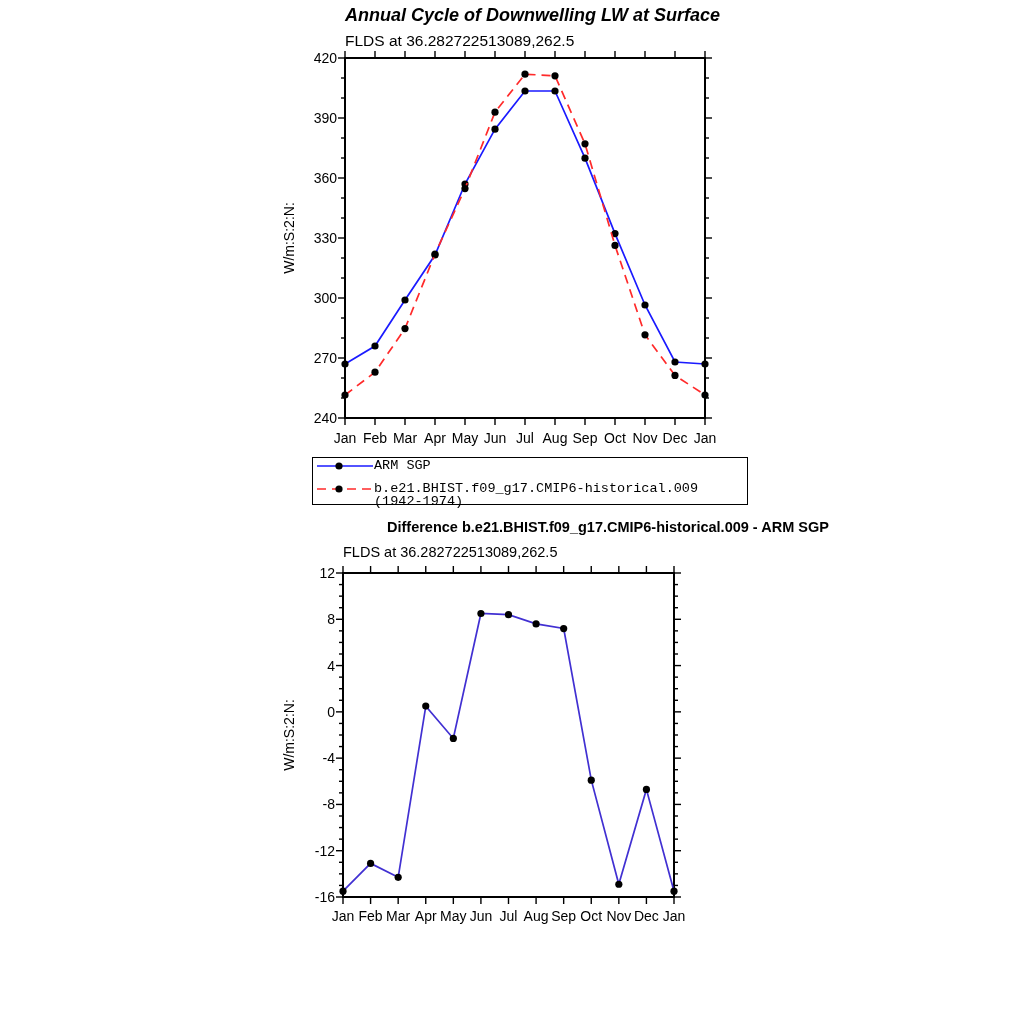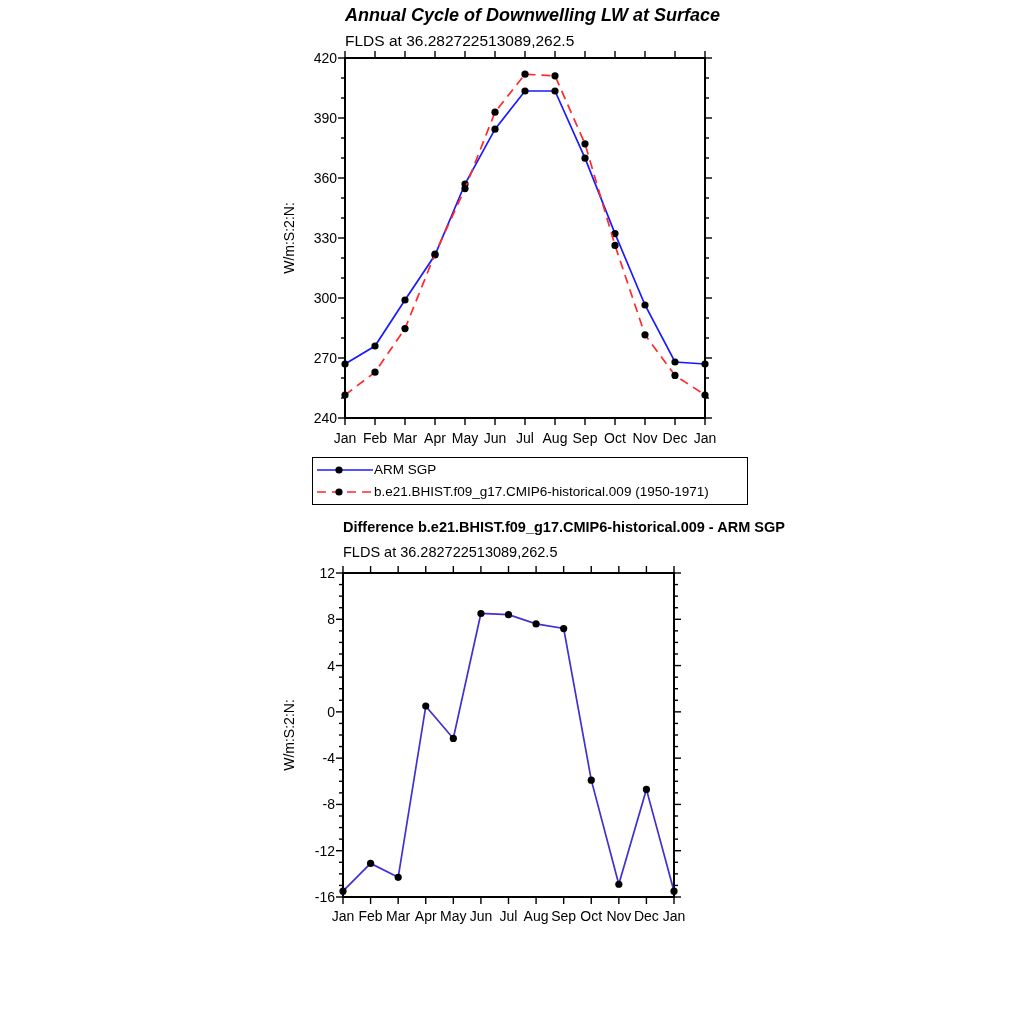--- a/index.html
+++ b/index.html
@@ -2,31 +2,31 @@
 <html><head>
 <meta charset="utf-8">
 <style>
   html,body{margin:0;padding:0;background:#ffffff;}
   #canvas{
     position:relative;width:1024px;height:1024px;background:#ffffff;
     font-family:"Liberation Sans","DejaVu Sans",sans-serif;color:#000;overflow:hidden;
   }
   .abs{position:absolute;white-space:nowrap;}
   .chart-title{font-weight:bold;font-size:18px;text-align:center;}
-  .chart-title2{font-weight:bold;font-size:14.5px;text-align:center;}
+  .chart-title2{font-weight:bold;font-size:14.5px;text-align:center;margin-left:44px;}
   .chart-subtitle{font-size:15.5px;}
   .chart-subtitle2{font-size:14.5px;}
   #plots{position:absolute;left:0;top:0;}
   #legend{
     position:absolute;left:312px;top:457px;width:436px;height:48px;
     border:1.4px solid #000;box-sizing:border-box;
     display:flex;flex-direction:column;justify-content:space-evenly;
     padding-left:3px;
   }
-  .legend-row{display:flex;align-items:center;height:21px;}
+  .legend-row{display:flex;height:21px;font-family:Liberation Mono, monospace;}
   .legend-row svg{flex:0 0 auto;}
   .legend-label{font-size:13.5px;line-height:1;}
 </style>
 </head>
 <body>
 
 <div id="canvas">
 
   <svg id="plots" width="1024" height="1024" viewBox="0 0 1024 1024">
       <g>
@@ -294,21 +294,21 @@
           <line x1="1" y1="7" x2="57" y2="7" stroke="#1a1aff" stroke-width="1.7"></line>
           <circle cx="23" cy="7" r="3.6" fill="#000000"></circle>
         </svg>
       <span class="legend-label">ARM SGP</span>
     </div>
     <div class="legend-row">
       <svg width="58" height="14">
           <line x1="1" y1="7" x2="57" y2="7" stroke="#ff2a2a" stroke-width="1.7" stroke-dasharray="9,6"></line>
           <circle cx="23" cy="7" r="3.6" fill="#000000"></circle>
         </svg>
-      <span class="legend-label">b.e21.BHIST.f09_g17.CMIP6-historical.009 (1950-1971)</span>
+      <span class="legend-label">b.e21.BHIST.f09_g17.CMIP6-historical.009 (1942-1974)</span>
     </div>
   </div>
 
   <div class="abs chart-title2" style="left:343px;top:519px;width:331px;">Difference b.e21.BHIST.f09_g17.CMIP6-historical.009 - ARM SGP</div>
 
   <div class="abs chart-subtitle2" style="left:343px;top:544px;">FLDS at 36.282722513089,262.5</div>
 
 </div>
 
 </body></html>

